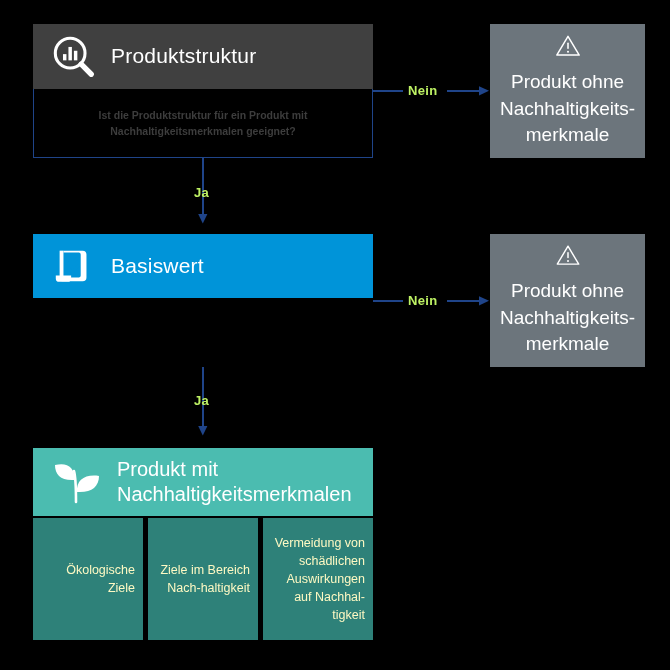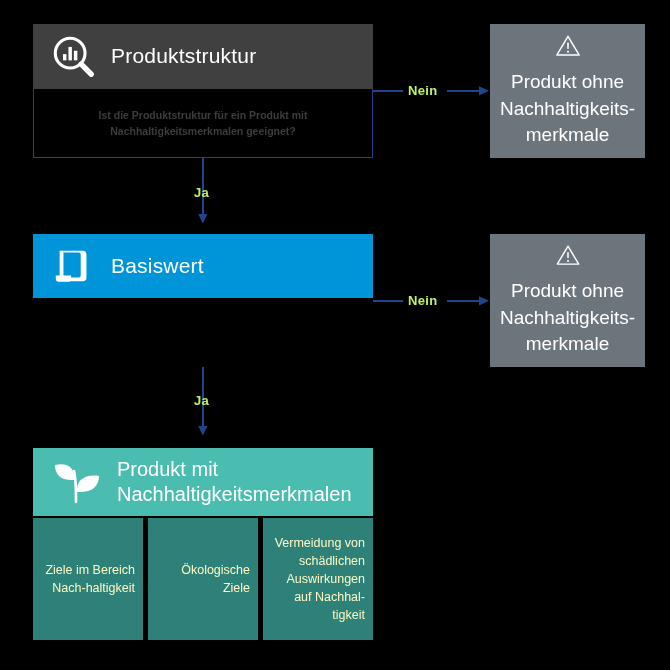--- a/index.html
+++ b/index.html
@@ -218,19 +218,19 @@
     <div class="result-header" style="height:68px;margin-top:8px;">
       <svg class="leaf-icon" viewBox="0 0 52 48">
         <path d="M25 44 C25 30 25 20 23 13" fill="none" stroke="#ffffff" stroke-width="2.6" stroke-linecap="round"></path>
         <path d="M23.5 22 C10 23 4 17 4 7 C16 4 24 9 23.5 22 Z" fill="#ffffff"></path>
         <path d="M26 34 C40 35 48 29 48 18 C34 16 25 22 26 34 Z" fill="#ffffff"></path>
       </svg>
       <span class="result-title">Produkt mit Nachhaltigkeitsmerkmalen</span>
     </div>
 
     <div class="result-cols" style="height:122px; margin-top:2px;">
+      <div class="result-col">Ökologische Ziele</div>
       <div class="result-col">Ziele im Bereich Nach-haltigkeit</div>
-      <div class="result-col">Ökologische Ziele</div>
       <div class="result-col">Vermeidung von schädlichen Auswirkungen auf Nachhal-tigkeit</div>
     </div>
   </div>
 
 </div>
 
 </body></html>

